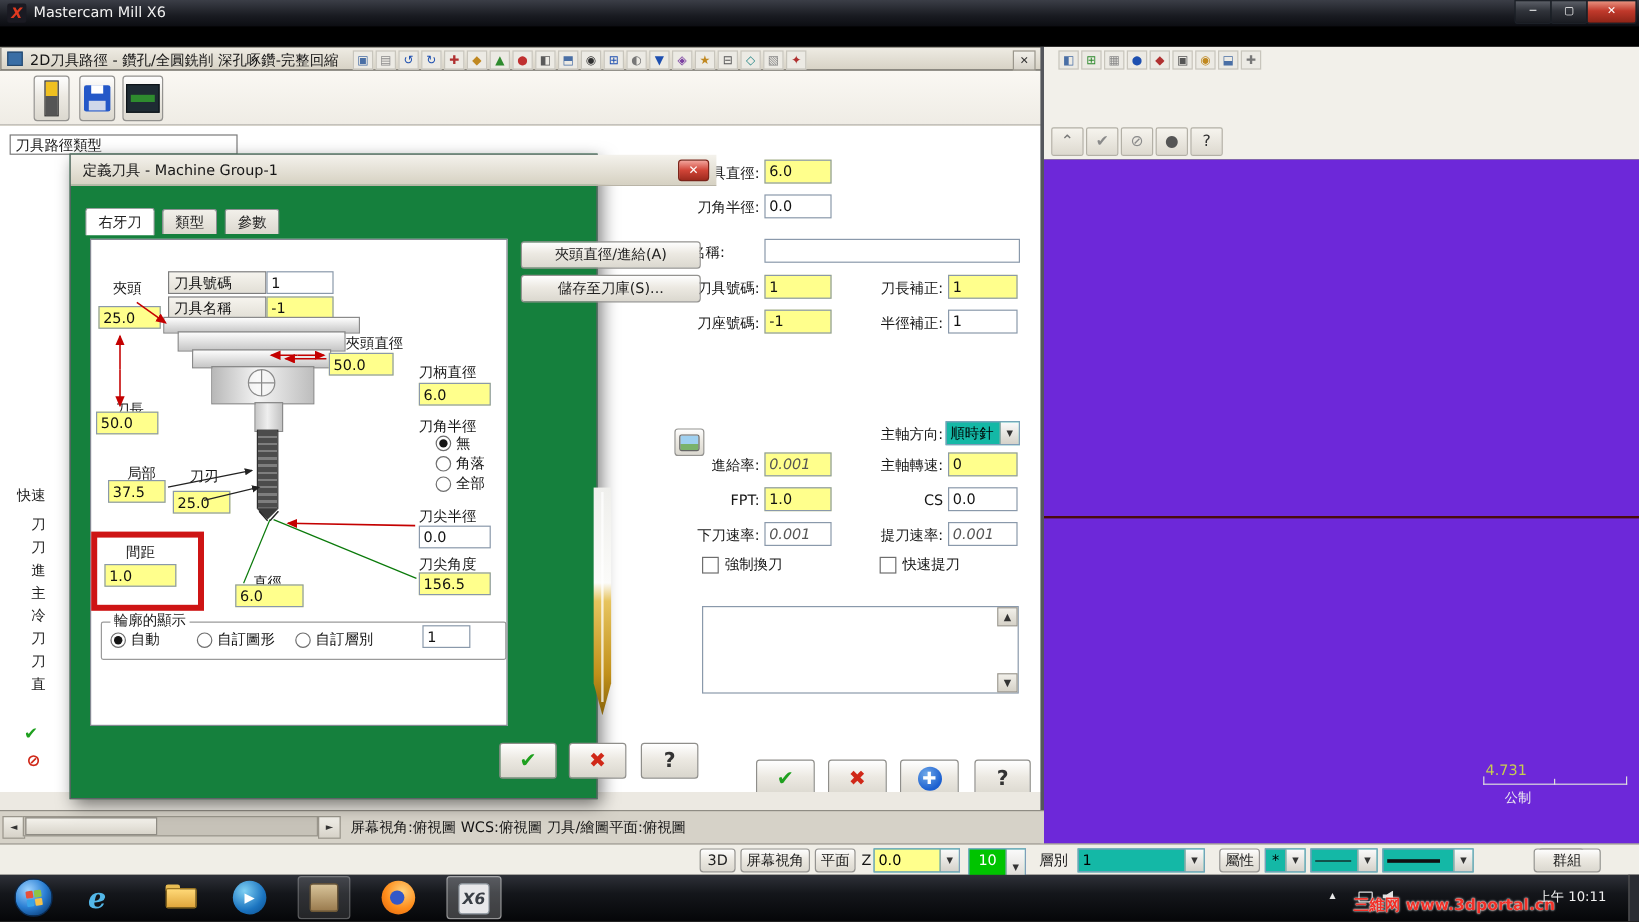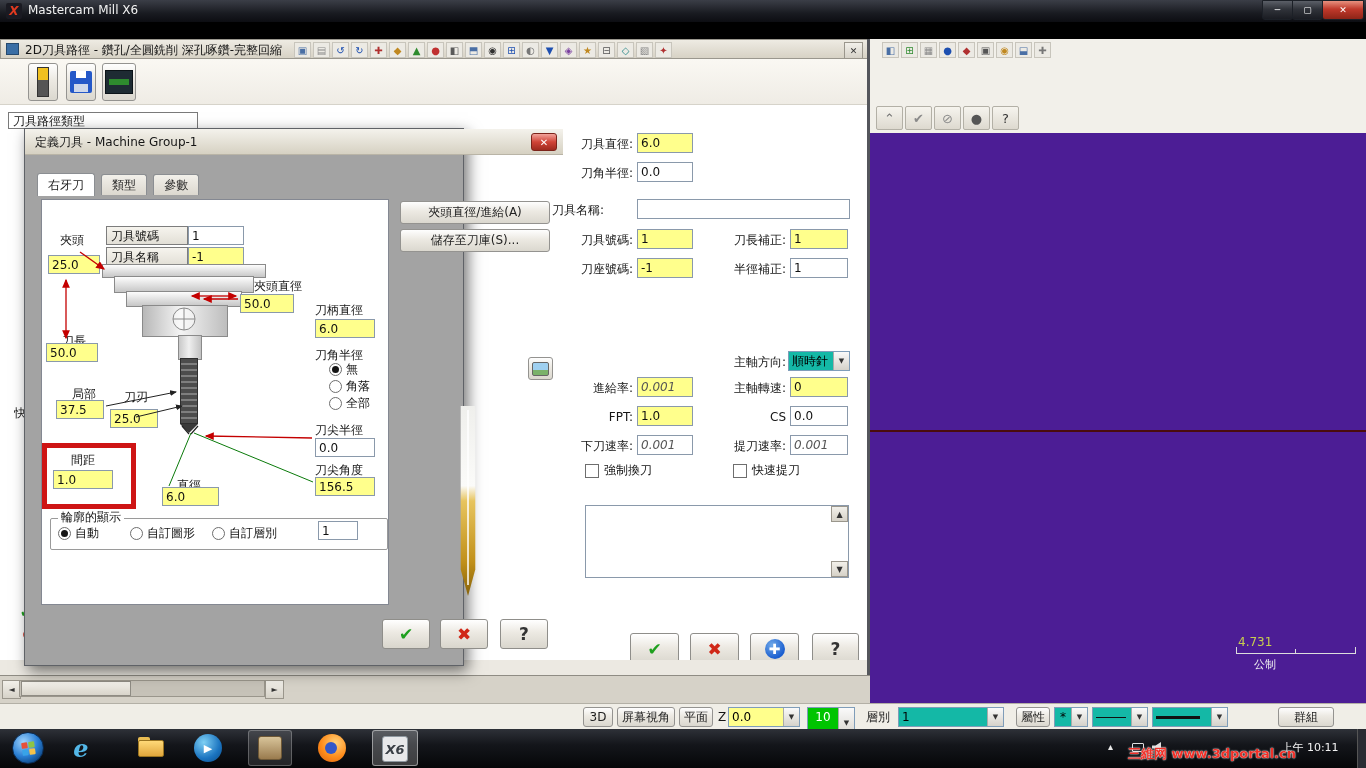--- a/index.html
+++ b/index.html
@@ -208,37 +208,38 @@
       <span style="width:20px;height:20px;border-radius:50%;background:radial-gradient(circle at 35% 30%,#6fa8e8,#1b5fd0 70%);color:#fff;
             display:flex;align-items:center;justify-content:center;font-size:14px;font-weight:bold">✚</span>
     </span>
     <span class="bigbtn" style="left:812px;top:528px;width:45px;height:30px;color:#333">?</span>
 
     <div class="abs" style="left:0;top:555px;width:870px;height:15px;background:#ECE9E2"></div>
   </div>
 
   <div class="abs" style="left:867px;top:39px;width:3px;height:664px;background:#54565c"></div>
 
-  <div class="abs" style="left:870px;top:133px;width:496px;height:570px;background:#4c1d95">
+  <div class="abs" style="left:870px;top:133px;width:496px;height:570px;background:#6d28d9">
     <div class="abs" style="left:0;top:297px;width:496px;height:2px;background:#4A0C0C"></div>
     <span class="abs" style="left:368px;top:502px;color:#C7CE4E;font-size:12px">4.731</span>
     <div class="abs" style="left:366px;top:513px;width:120px;height:8px">
       <span class="abs" style="left:0;bottom:0;width:120px;height:1px;background:#ddd"></span>
       <span class="abs" style="left:0;bottom:0;width:1px;height:7px;background:#ddd"></span>
       <span class="abs" style="left:59px;bottom:0;width:1px;height:5px;background:#ddd"></span>
       <span class="abs" style="left:119px;bottom:0;width:1px;height:7px;background:#ddd"></span>
     </div>
     <span class="abs" style="left:384px;top:524px;color:#f0f0f0;font-size:11px">公制</span>
   </div>
 
   <div class="abs" style="left:0;top:675px;width:870px;height:28px;background:#D6D2C8;border-top:1px solid #8f8c84">
     <span class="sb" style="left:2px;top:4px;width:17px;height:17px">◄</span>
     <span class="abs" style="left:19px;top:4px;width:246px;height:17px;background:#c6c2b8;border:1px solid #9a968c"></span>
     <span class="abs" style="left:21px;top:5px;width:110px;height:15px;background:linear-gradient(#f4f2ec,#d8d4ca);border:1px solid #8f8c84"></span>
     <span class="sb" style="left:265px;top:4px;width:17px;height:17px">►</span>
+    <span class="abs t12" style="left:292px;top:5px">屏幕視角:俯視圖   WCS:俯視圖   刀具/繪圖平面:俯視圖</span>
   </div>
 
   <div class="abs" style="left:0;top:703px;width:1366px;height:26px;background:#F0EEE7;border-top:1px solid #b3b0a6">
     <span class="btn" style="left:583px;top:3px;width:30px;height:20px">3D</span>
     <span class="btn" style="left:617px;top:3px;width:58px;height:20px">屏幕視角</span>
     <span class="btn" style="left:679px;top:3px;width:34px;height:20px">平面</span>
     <span class="abs t12" style="left:718px;top:5px">Z</span>
     <span class="combo" style="left:728px;top:3px;width:72px;height:20px">
       <span class="cv yel">0.0</span>
       <span class="ca">▼</span>
@@ -305,21 +306,21 @@
     </span>
 
     <span class="abs" style="left:1108px;top:12px;color:#e8e8e8;font-size:10px">▴</span>
     <span class="abs" style="left:1132px;top:14px;width:12px;height:9px;border:1px solid #e0e0e0;border-radius:1px"></span>
     <span class="abs" style="left:1152px;top:13px;width:9px;height:10px;background:#e0e0e0;clip-path:polygon(0 35%,40% 35%,100% 0,100% 100%,40% 65%,0 65%)"></span>
     <span class="abs" style="left:1268px;top:11px;width:84px;text-align:center;color:#f2f2f2;font-size:11px">上午 10:11</span>
     <span class="abs" style="left:1128px;top:16px;color:#f03028;font:bold 13px 'DejaVu Sans',sans-serif;text-shadow:0 0 2px #fff,0 0 1px #fff;z-index:5">三維网 www.3dportal.cn</span>
     <span class="abs" style="left:1357px;top:0;width:9px;height:39px;background:#2a2c33;border-left:1px solid #555"></span>
   </div>
 
-  <div class="abs" style="left:24px;top:128px;width:440px;height:538px;background:#a3a3a3;border:1px solid #5f6267;
+  <div class="abs" style="left:58px;top:128px;width:440px;height:538px;background:#15803d;border:1px solid #5f6267;
        box-shadow:4px 5px 14px rgba(0,0,0,.55);z-index:20">
     <div class="abs" style="left:0;top:0;width:538px;height:26px;background:linear-gradient(#f4f2ec,#d6d1c2);border-bottom:1px solid #b9b4a6">
       <span class="abs t12" style="left:10px;top:5px">定義刀具 - Machine Group-1</span>
       <span class="abs" style="left:506px;top:4px;width:26px;height:18px;background:linear-gradient(#f2a39a,#d04437 50%,#9e2a1e);
             border:1px solid #7c241a;border-radius:3px;color:#fff;font-size:10px;display:flex;align-items:center;justify-content:center">✕</span>
     </div>
 
     <div class="abs" style="left:12px;top:44px">
       <span class="tab on">右牙刀</span>
       <span class="tab">類型</span>

